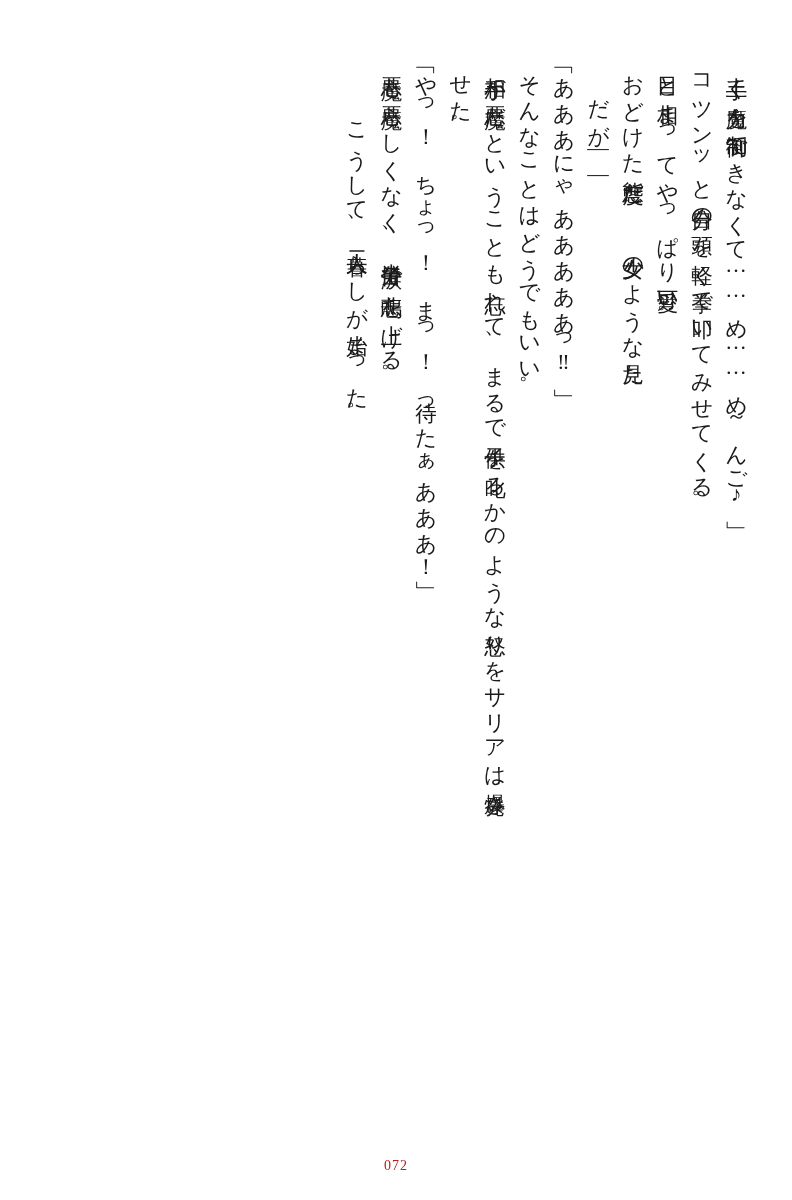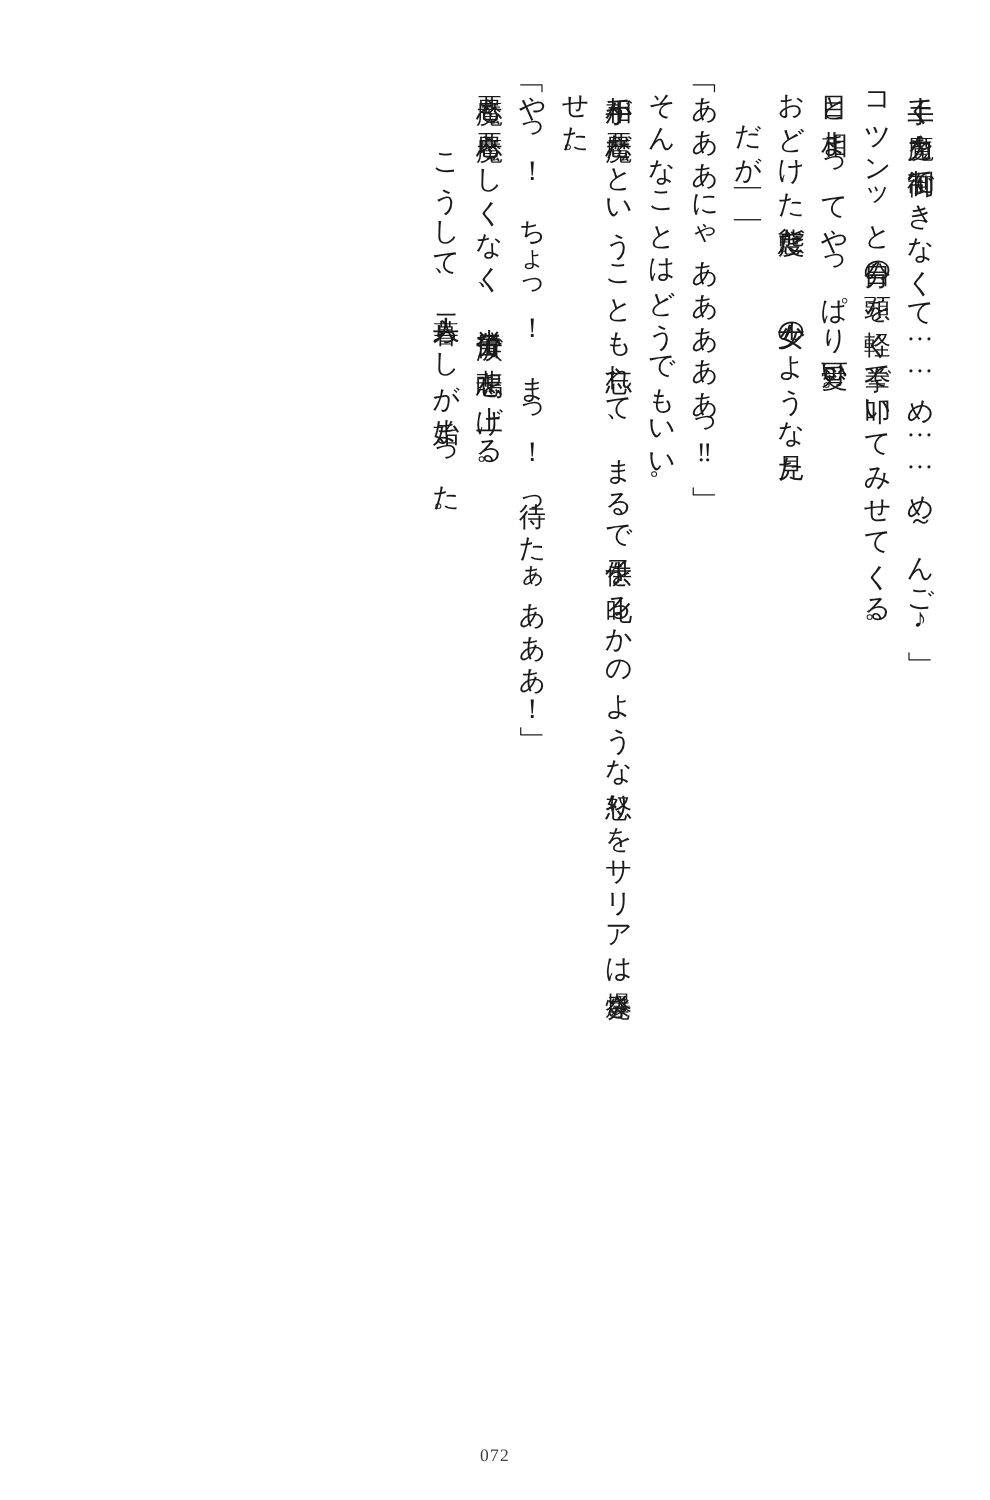--- a/index.html
+++ b/index.html
@@ -48,21 +48,21 @@
   }
 
   .page-number {
     position: absolute;
     left: 0;
     right: 0;
     bottom: 26px;
     text-align: center;
     font-size: 14px;
     letter-spacing: 1px;
-    color: #404040;
+    color: #b91c1c;
     font-family: "Liberation Serif", "DejaVu Serif", serif;
   }
 </style>
 </head>
 <body>
 
 <div class="page">
 
   <div class="body-text">
     <div class="col">上手く魔力を制御できなくて……め……め～んご♪」</div>

